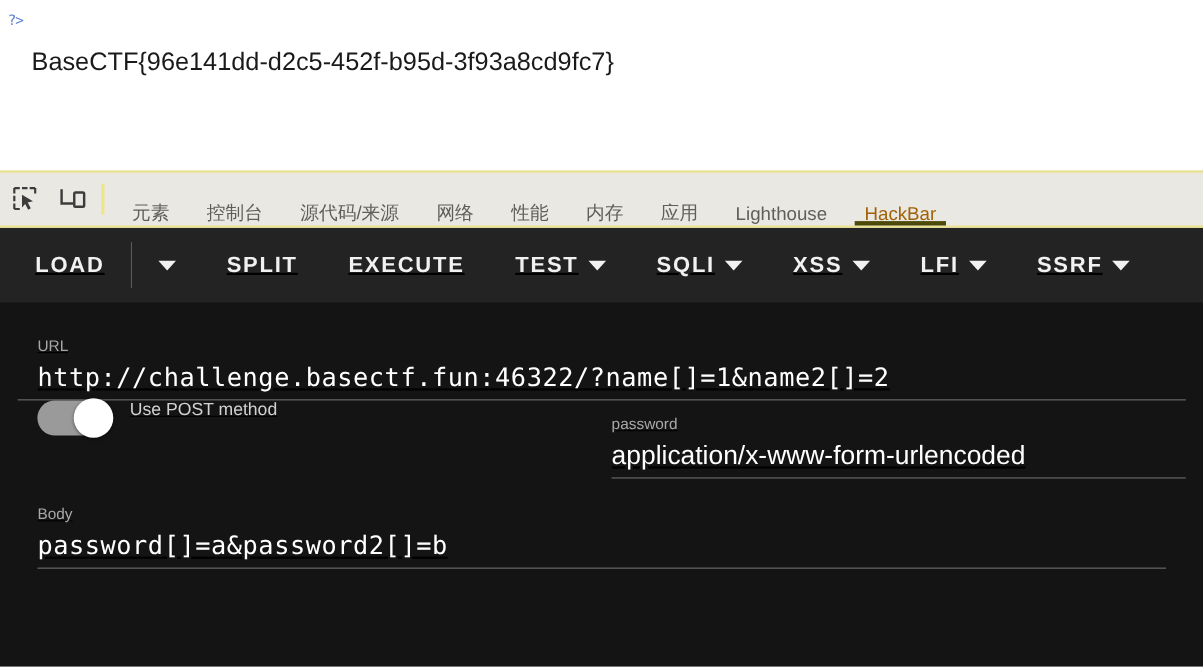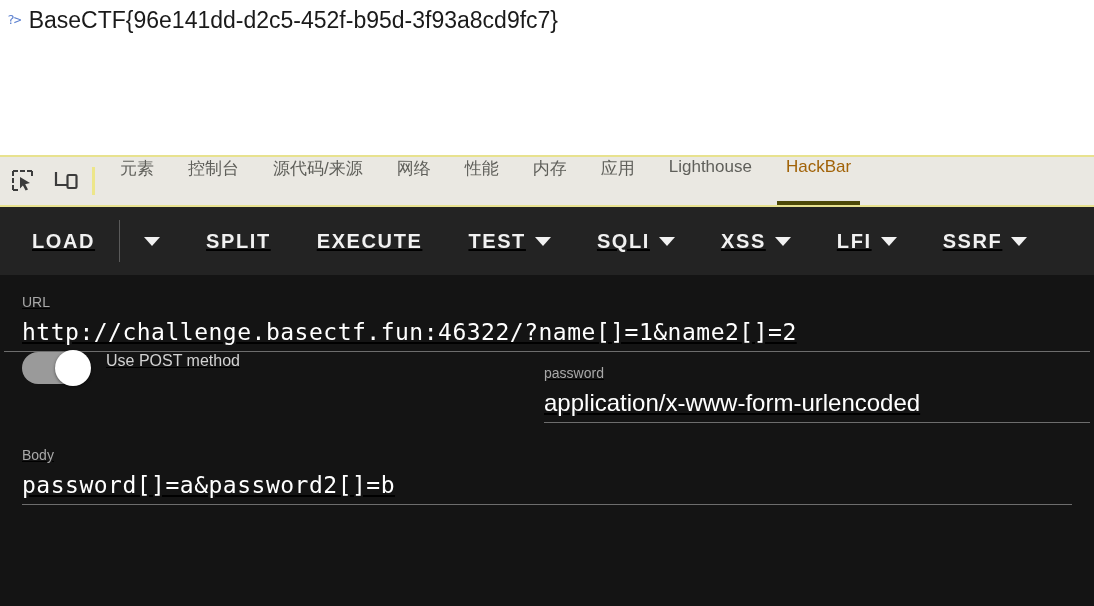--- a/index.html
+++ b/index.html
@@ -36,20 +36,21 @@
     letter-spacing: -1px;
     flex: 0 0 auto;
     user-select: none;
   }
   .flag-text {
     color: #1a1a1a;
     font-family: "Liberation Sans", sans-serif;
     font-size: 23px;
     line-height: 28px;
     white-space: nowrap;
+    margin-top: 36px;
   }
 
   
   .devtools-tabbar {
     height: 52px;
     background: #eae8e2;
     border-top: 2px solid #e8e28f;
     border-bottom: 2px solid #e8e28f;
     box-sizing: border-box;
     display: flex;
@@ -79,21 +80,21 @@
     flex: 0 0 auto;
   }
   .tabs {
     display: flex;
     align-items: stretch;
     flex: 1 1 auto;
     min-width: 0;
   }
   .tab {
     display: flex;
-    align-items: flex-start;
+    align-items: flex-end;
     padding: 0 17px;
     font-size: 17px;
     color: #5f5f5a;
     white-space: nowrap;
     cursor: pointer;
     position: relative;
   }
   .tab.cjk {
     font-size: 17px;
   }
@@ -159,21 +160,21 @@
     flex: 0 0 auto;
   }
   .caret-only {
     padding: 6px 0;
     display: flex;
     align-items: center;
     cursor: pointer;
   }
 
   
-  .hb-body { flex: 1 1 auto; padding: 4px; }
+  .hb-body { flex: 1 1 auto; padding: 16px; }
   .field-row {
     padding: 14px 0 0 0;
     border-bottom: 1px solid #6d6d6d;
     margin: 0 0 0 0;
   }
   .field {
     padding: 0 18px 0 18px;
   }
   .field-label {
     color: #a8a8a8;

